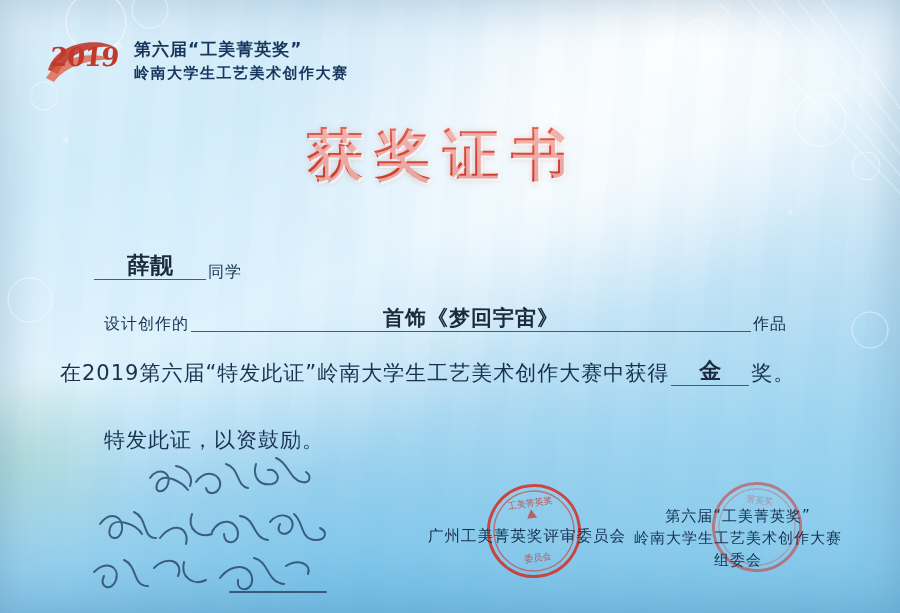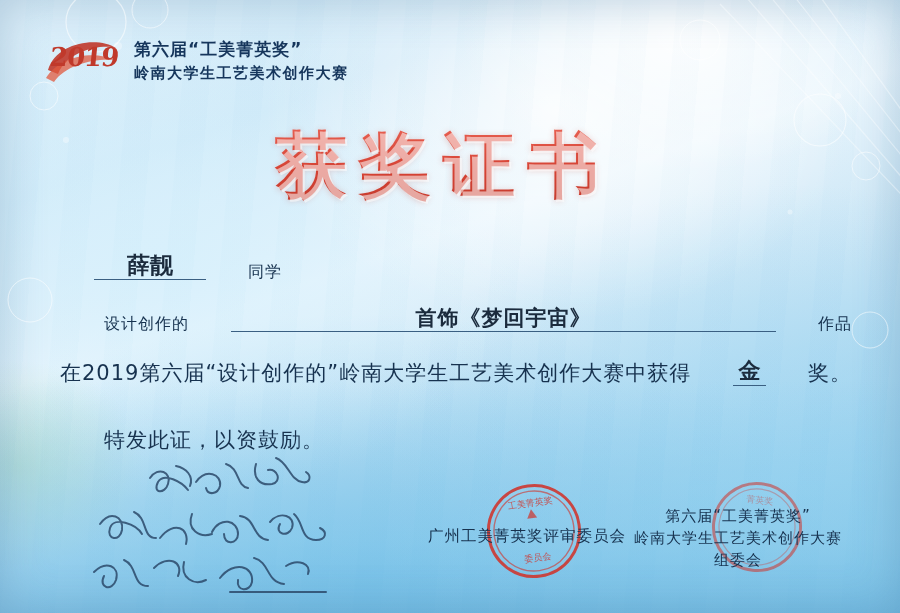--- a/index.html
+++ b/index.html
@@ -117,21 +117,21 @@
   }
 
   
   .main-title {
     position: absolute;
     left: 0;
     right: 14px;
     top: 118px;
     text-align: center;
     font-family: "DejaVu Serif", serif;
-    font-size: 72px;
+    font-size: 56px;
     font-weight: 700;
     letter-spacing: 12px;
     color: #e2574c;
     text-shadow: 2px 2px 0 rgba(255,255,255,0.55), 0 1px 6px rgba(190,60,45,0.25);
     background: linear-gradient(180deg, #ef6a5c 0%, #d94436 55%, #c03a2d 100%);
     -webkit-background-clip: text;
     background-clip: text;
     -webkit-text-fill-color: transparent;
   }
 
@@ -143,21 +143,20 @@
     top: 252px;
     color: #17324f;
     font-size: 19px;
     line-height: 1.1;
   }
   .line {
     display: flex;
     align-items: flex-end;
     margin-bottom: 26px;
     white-space: nowrap;
-    gap: 40px;
   }
   .line.l1 { padding-left: 36px; }
   .line.l2 { padding-left: 44px; }
   .line.l3 { padding-left: 0px; }
   .line.l4 { padding-left: 44px; margin-bottom: 0; margin-top: 43px; }
 
   .fill {
     display: inline-block;
     border-bottom: 1.5px solid #3a5f82;
     text-align: center;
@@ -340,21 +339,21 @@
       <span class="txt">同学</span>
     </div>
 
     <div class="line l2">
       <span class="txt">设计创作的</span>
       <span class="fill work">首饰《梦回宇宙》</span>
       <span class="txt">作品</span>
     </div>
 
     <div class="line l3">
-      <span class="txt big">在2019第六届“设计创作的”岭南大学生工艺美术创作大赛中获得</span>
+      <span class="txt big">在2019第六届“特发此证”岭南大学生工艺美术创作大赛中获得</span>
       <span class="fill prize">金</span>
       <span class="txt big">奖。</span>
     </div>
 
     <div class="line l4">
       <span class="txt big">特发此证，以资鼓励。</span>
     </div>
   </div>
 
 

